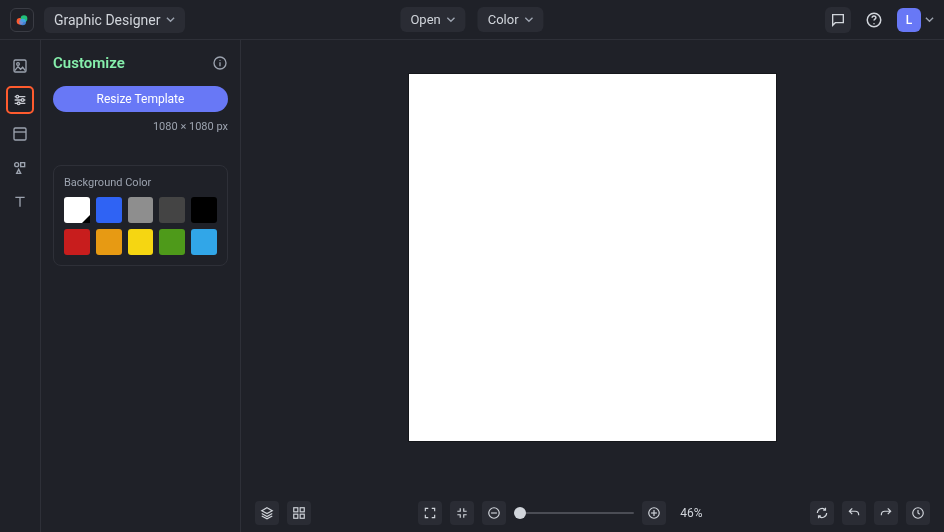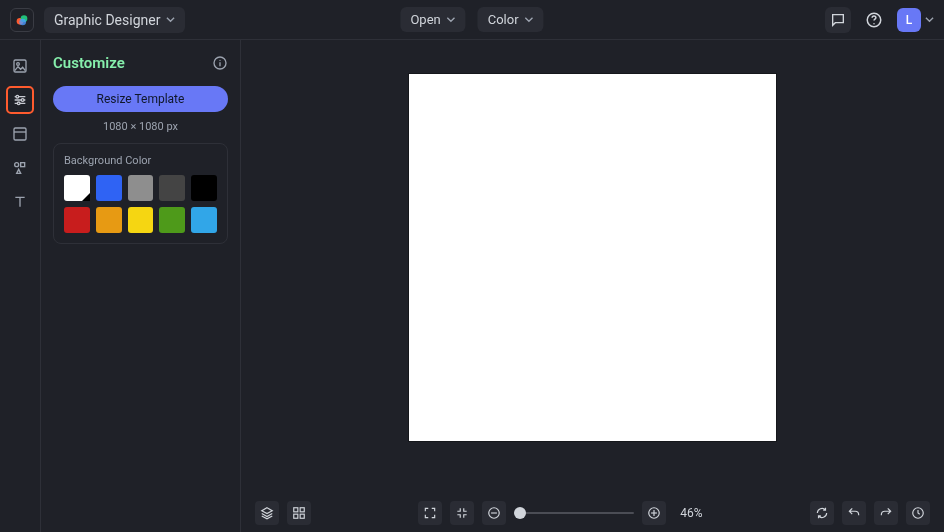--- a/index.html
+++ b/index.html
@@ -147,31 +147,31 @@
     font-weight: 600;
     color: #86efac;
   }
   .resize-btn {
     width: 100%;
     padding: 6px 0;
     background: #6878F6;
     border-radius: 13px;
     text-align: center;
     font-size: 12px;
-    color: #0f172a;
+    color: #ffffff;
     cursor: pointer;
   }
   .dims {
-    text-align: center;
+    text-align: right;
     font-size: 11px;
     color: #9CA3AF;
     margin-top: 8px;
   }
   .color-box {
-    margin-top: 10px;
+    margin-top: 32px;
     border: 1px solid #2E3038;
     border-radius: 8px;
     padding: 10px;
   }
   .color-label {
     font-size: 11px;
     color: #9CA3AF;
     margin-bottom: 8px;
   }
   .swatches {

